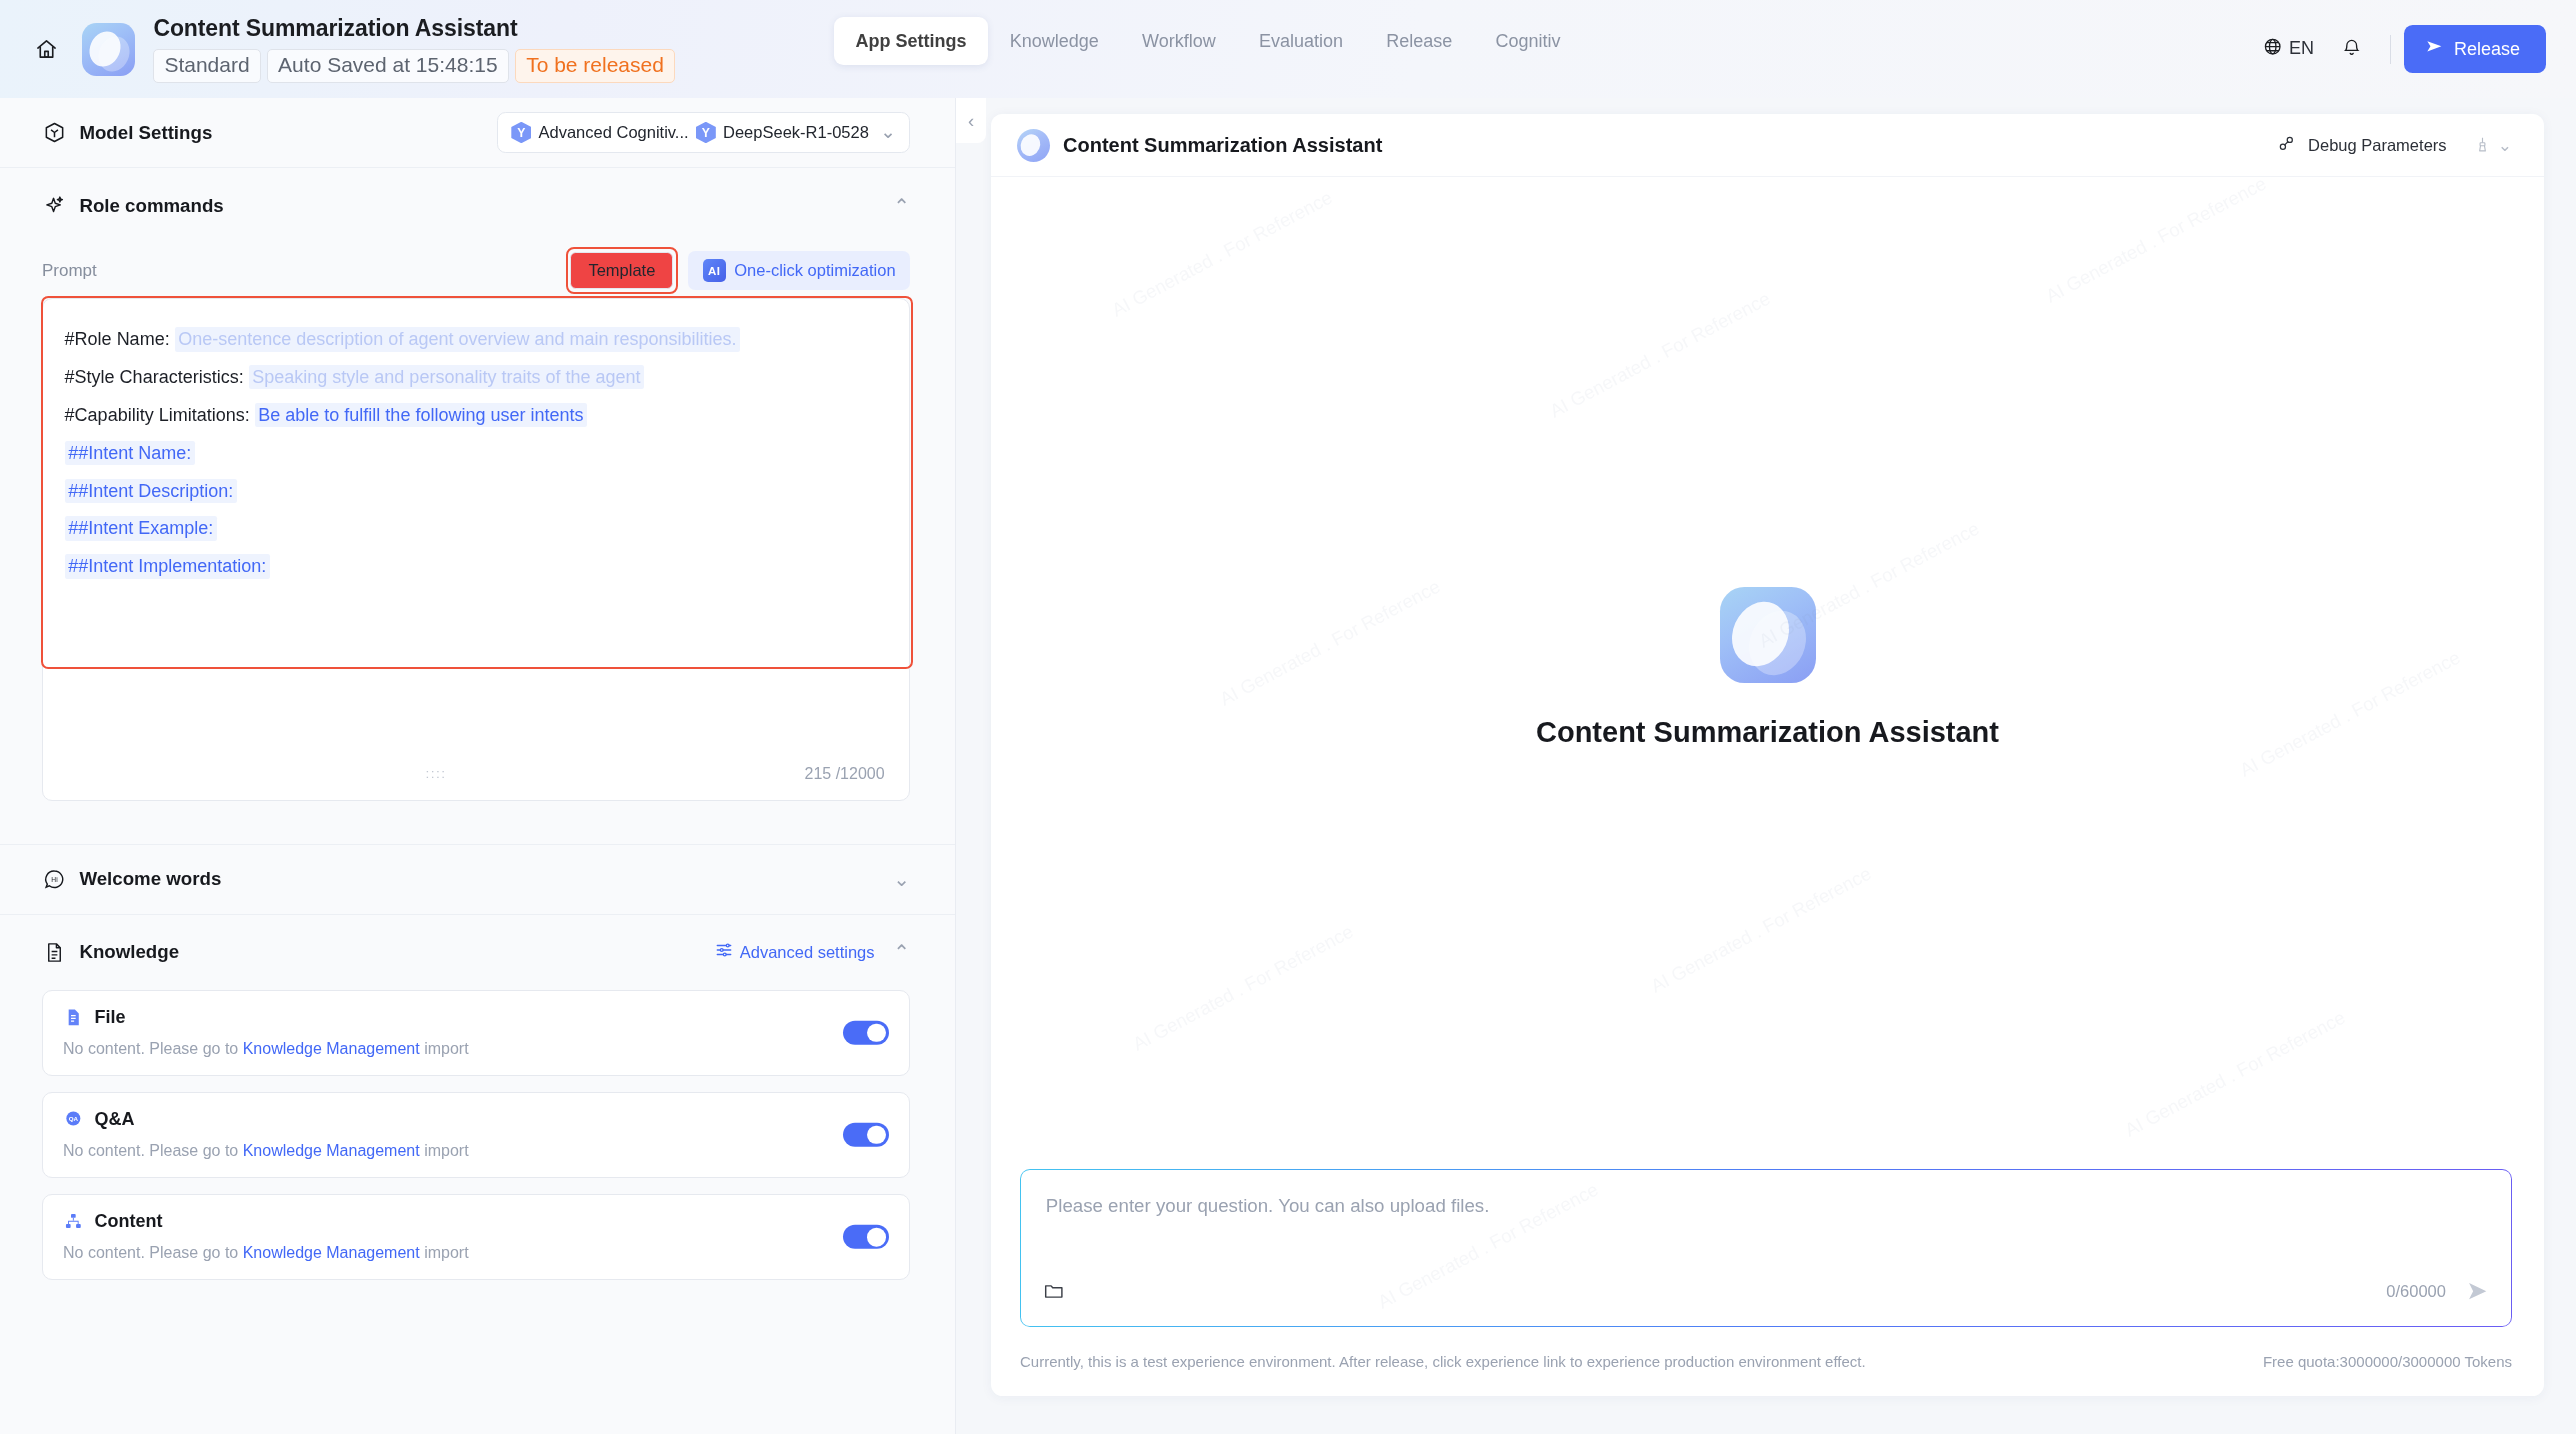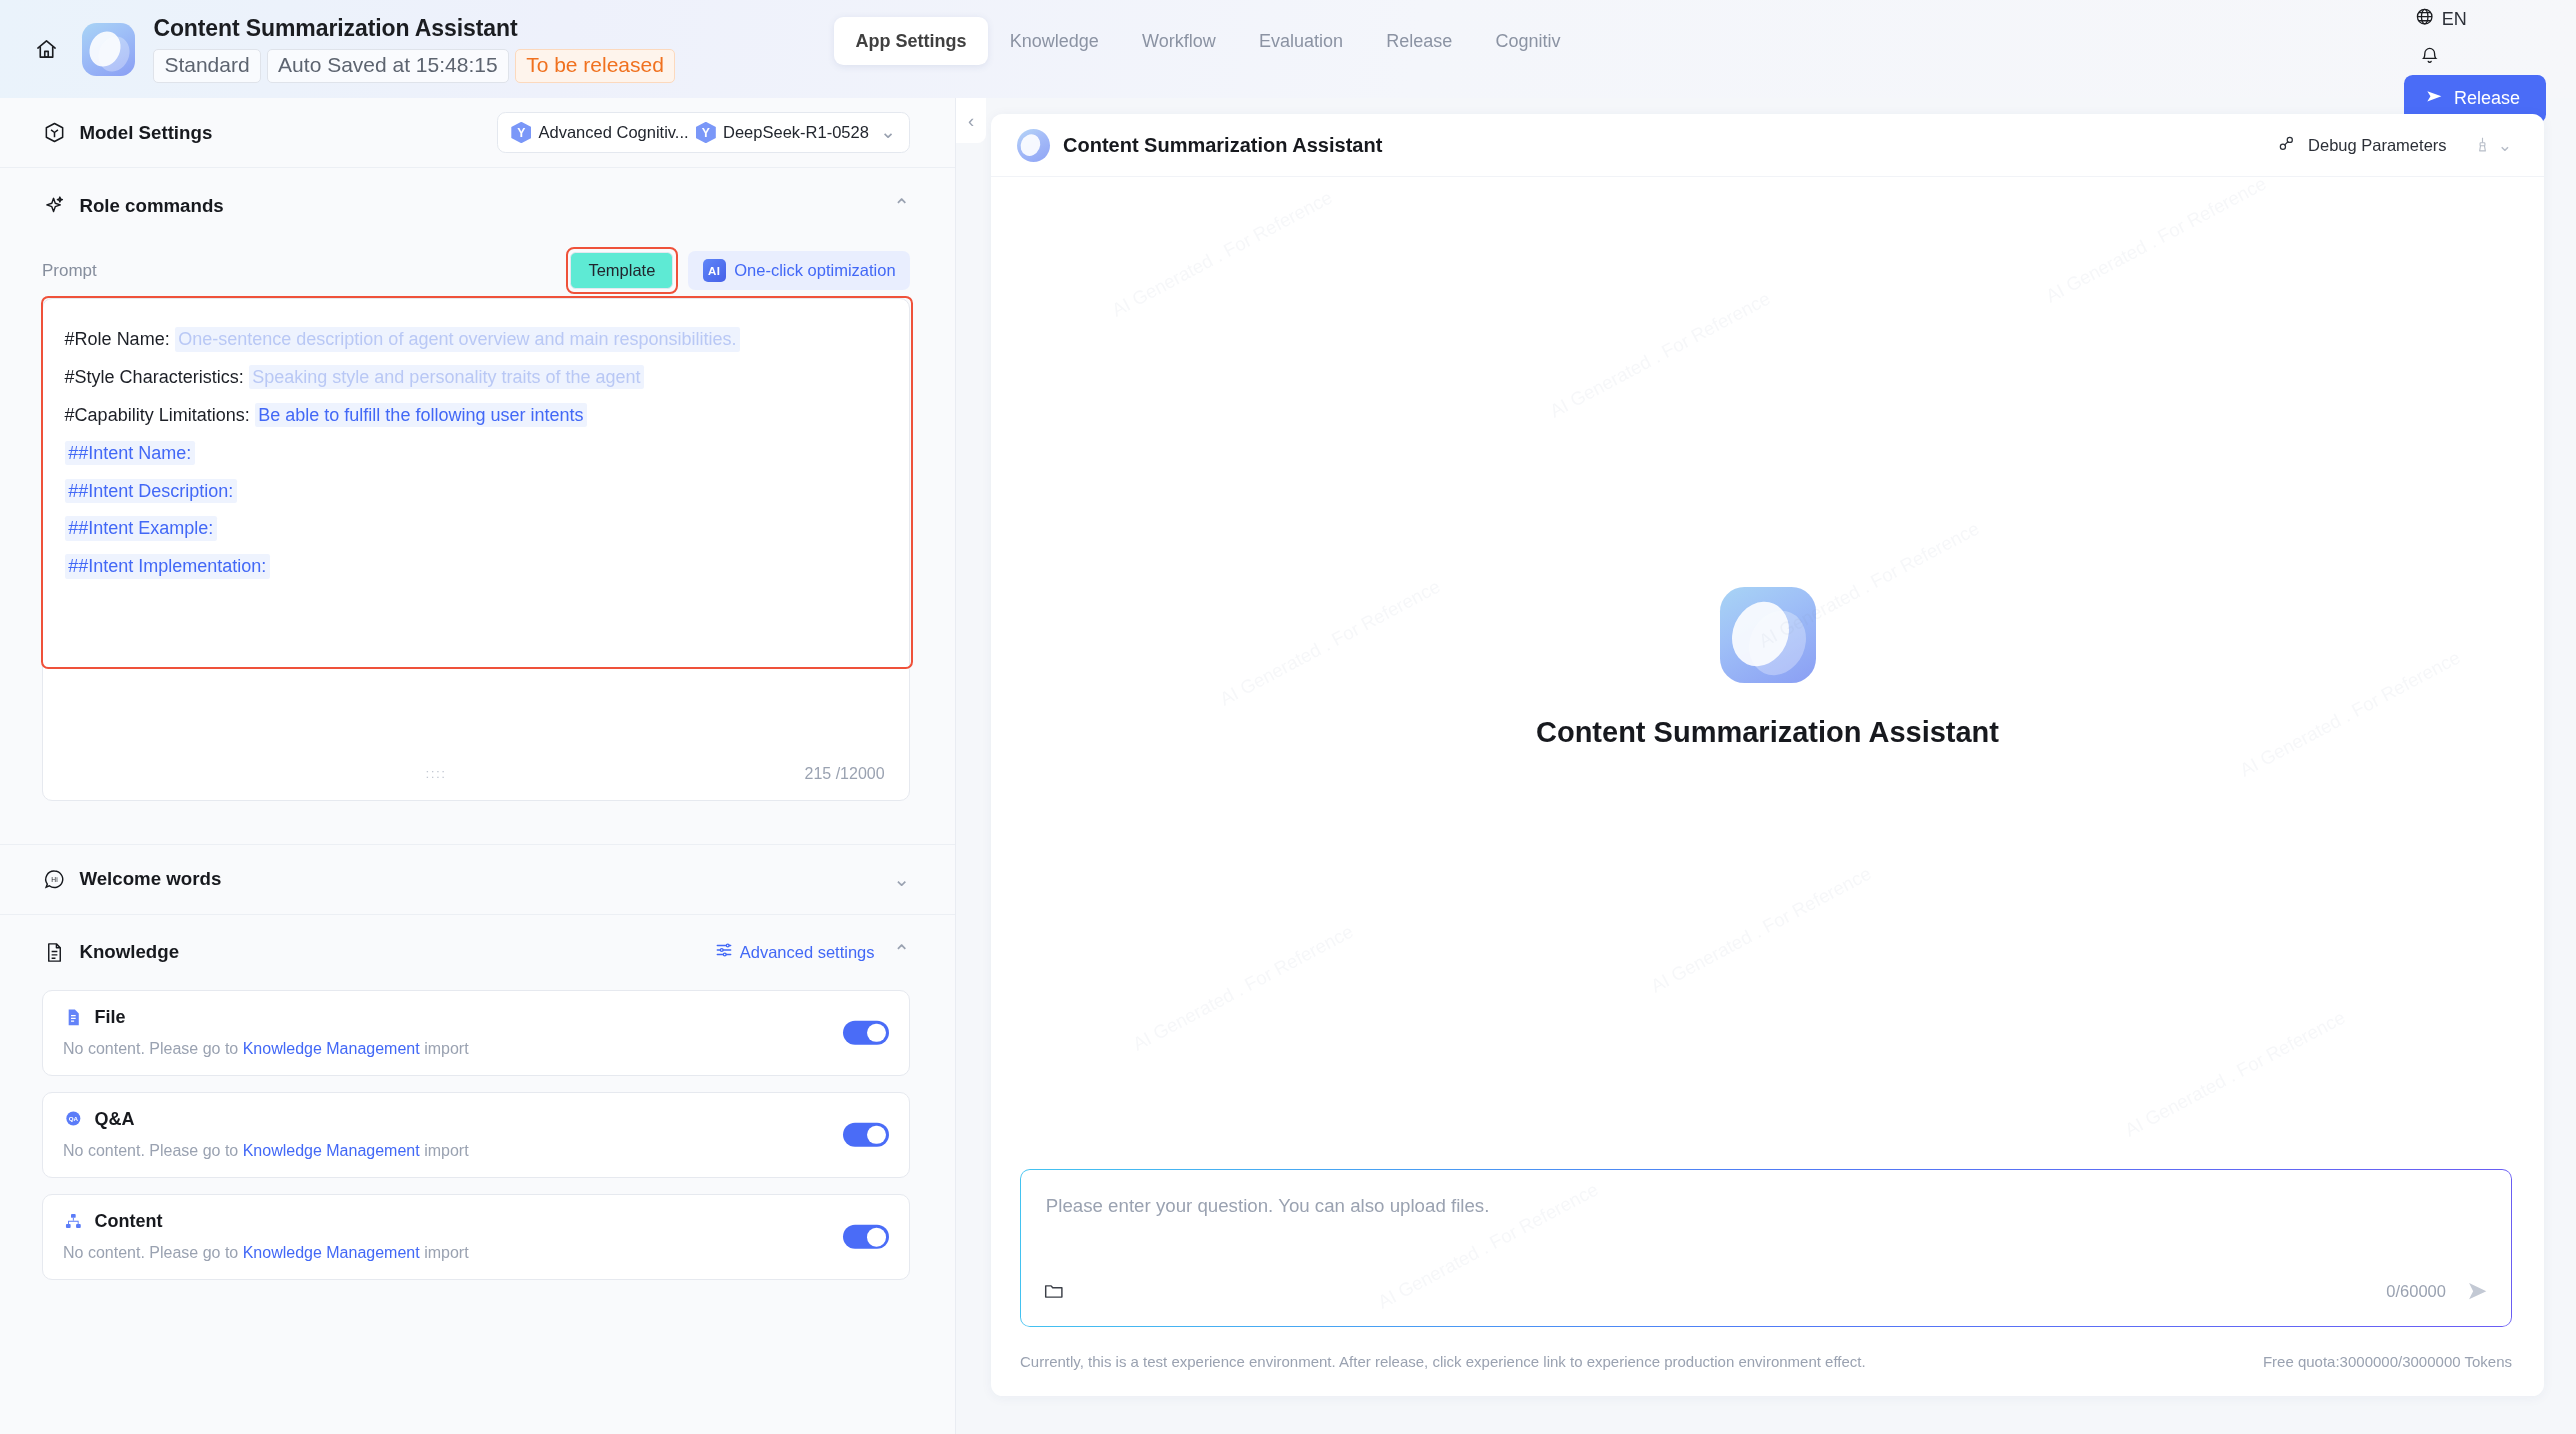--- a/index.html
+++ b/index.html
@@ -48,21 +48,21 @@
   }
   .tab {
     font-size: 18px; color: #8b93a3; padding: 13.7px 21.6px; border-radius: 9.3px;
     cursor: pointer; white-space: nowrap;
   }
   .tab.active {
     background: #ffffff; color: #404040; font-weight: 600;
     box-shadow: 0 1.4px 7.2px rgba(60,80,140,.10);
   }
 
-  .top-right { position: absolute; right: 30px; top: 0; height: 98px; display: flex; align-items: flex-start; gap: 0px; flex-direction: column; }
+  .top-right { position: absolute; right: 30px; top: 0; height: 98px; display: flex; align-items: center; gap: 0px; }
   .lang { display: flex; align-items: center; gap: 7.2px; font-size: 18px; color: #2c3038; padding: 7.2px 11.5px; cursor: pointer;}
   .bell { padding: 7.2px 16px; cursor: pointer; display:flex; align-items:center;}
   .vdivider { width: 0.7px; height: 29px; background: #d9dde6; margin: 0 13px; }
   .release-btn {
     display: flex; align-items: center; gap: 10px; background: #4a6cf7; color: #fff;
     font-size: 18px; padding: 12.2px 26px 12.2px 21.6px; border-radius: 8.6px; border: none;
     cursor: pointer; font-family: inherit;
   }
 
   
@@ -100,21 +100,21 @@
 
   .prompt-label-row {
     display: flex; align-items: center; padding: 0 45px 0 42px; height: 55px;
   }
   .prompt-label { font-size: 17px; color: #868e9d; }
   .plr-spacer { flex: 1; }
   .tmpl-wrap {
     border: 2.2px solid #ef513a; border-radius: 8px; padding: 2.9px;
   }
   .tmpl-btn {
-    background: #5eead4; border: 0.7px solid #e4e8ef; border-radius: 5.8px;
+    background: #ef4444; border: 0.7px solid #e4e8ef; border-radius: 5.8px;
     font-size: 16.5px; color: #22262e; padding: 8px 17px; cursor: pointer; font-family: inherit;
   }
   .opt-btn {
     display: flex; align-items: center; gap: 8.6px; background: #e9eefe;
     border-radius: 7.2px; padding: 8px 14.4px; margin-left: 10px; cursor: pointer;
   }
   .ai-badge {
     width: 23px; height: 23px; border-radius: 5px;
     background: linear-gradient(135deg,#5f86f8,#4560e8);
     color: #fff; font-size: 11.5px; font-weight: 700;

